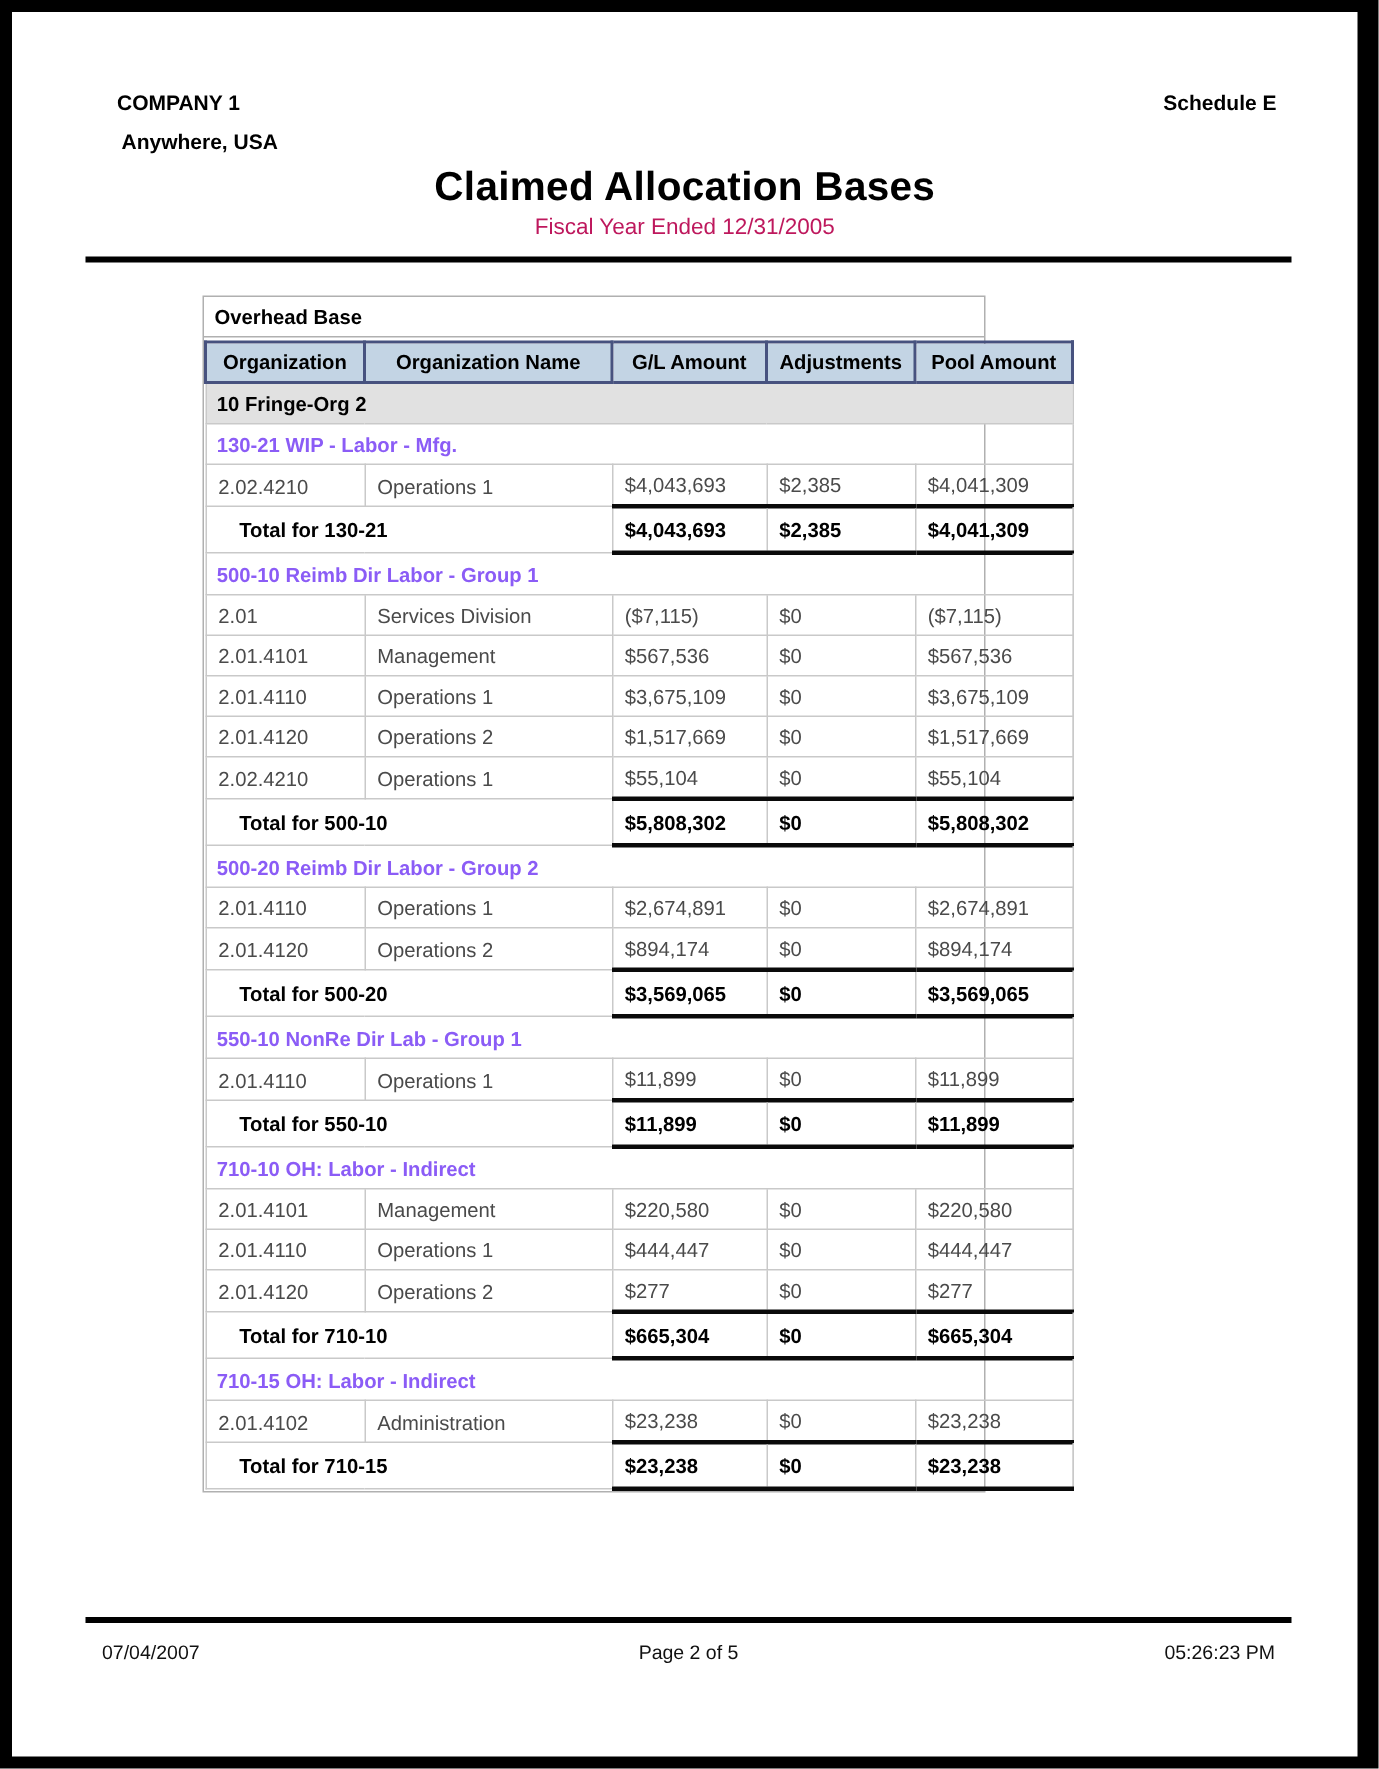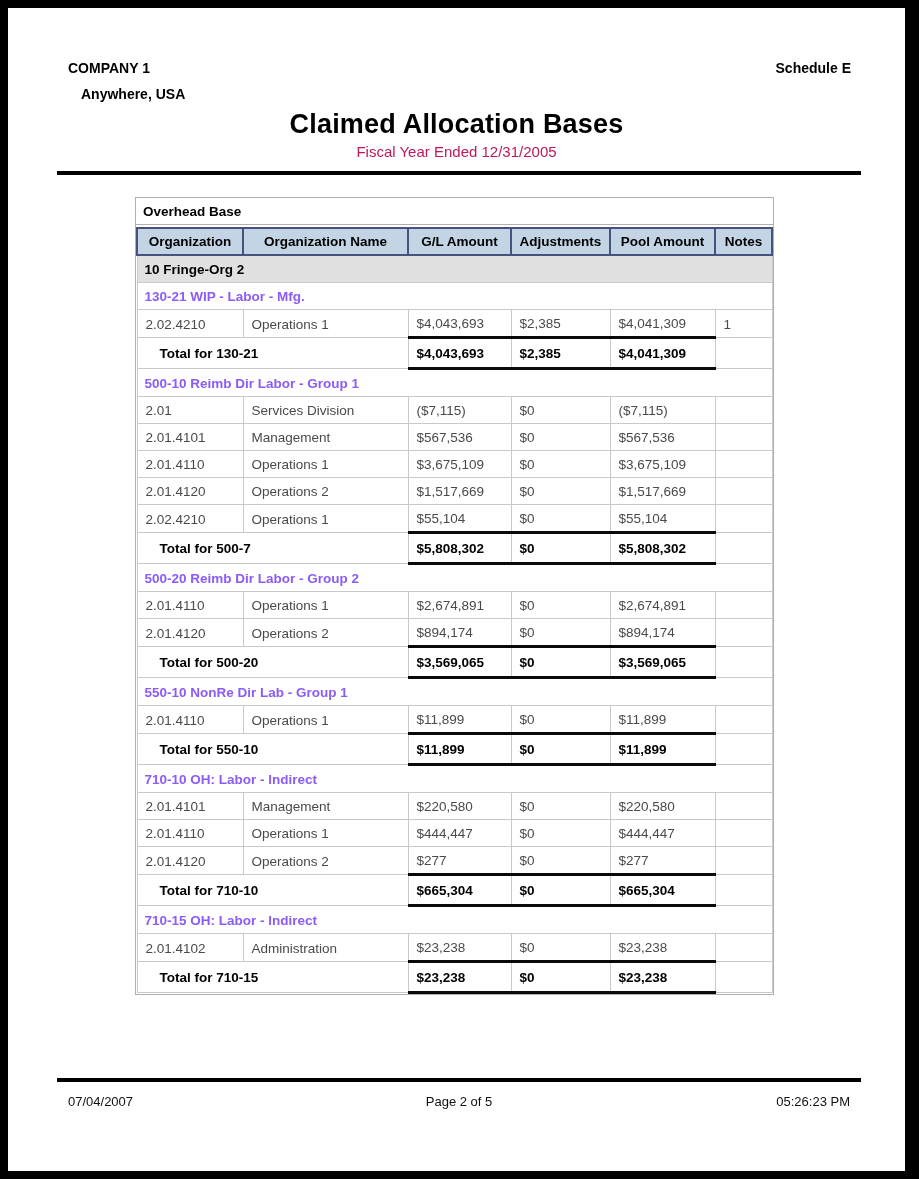--- a/index.html
+++ b/index.html
@@ -12,29 +12,29 @@
   }
   .page {
     position: absolute; left: 8px; top: 8px;
     width: 897px; height: 1163px;
     background: #fff; overflow: hidden;
   }
   
   .mast-row {
     display: flex; justify-content: space-between;
     padding: 52px 54px 0 60px;
-    font-size: 14px; font-weight: bold; color: #000;
+    font-size: 14px; font-weight: bold; color: #000; margin-left: 10px;
   }
   .location { padding: 10px 0 0 60px; font-size: 14px; font-weight: bold; margin-left: 13px; }
   .doc-title { text-align: center; font-size: 27px; font-weight: bold; margin-top: 7px; letter-spacing: 0.2px; }
   .doc-subtitle { text-align: center; font-size: 15px; margin-top: 3px; color: #be185d; }
   .thick-rule { height: 4px; background: #000; margin: 11px 44px 0 49px; }
 
   
-  .report { width: 639px; margin: 22px 0 0 127px; border-radius: 11px; }
+  .report { width: 522px; margin: 22px 0 0 127px; border-radius: 11px; }
   .report-box { border: 1px solid var(--box-border, #b0b0b0); background: #fff; }
   .overhead-bar {
     font-size: 13.5px; font-weight: bold; color: #000;
     padding: 6px 7px 5px 7px;
     border-bottom: 1px solid var(--box-border, #b0b0b0);
   }
   table.grid {
     border-collapse: collapse; table-layout: fixed;
     width: 100%; margin-top: 2px;
     font-size: 13.5px;
@@ -169,21 +169,21 @@
             </tr>
             <tr class="detail">
               <td class="c-org">2.02.4210</td>
               <td class="c-name">Operations 1</td>
               <td class="num">$55,104</td>
               <td class="num">$0</td>
               <td class="num">$55,104</td>
               <td class="c-notes"></td>
             </tr>
             <tr class="total">
-              <td class="total-label" colspan="2">Total for 500-7</td>
+              <td class="total-label" colspan="2">Total for 500-10</td>
               <td class="num">$5,808,302</td>
               <td class="num">$0</td>
               <td class="num">$5,808,302</td>
               <td class="c-notes"></td>
             </tr>
             <tr class="sub-group">
               <td colspan="6">500-20 Reimb Dir Labor - Group 2</td>
             </tr>
             <tr class="detail">
               <td class="c-org">2.01.4110</td>

